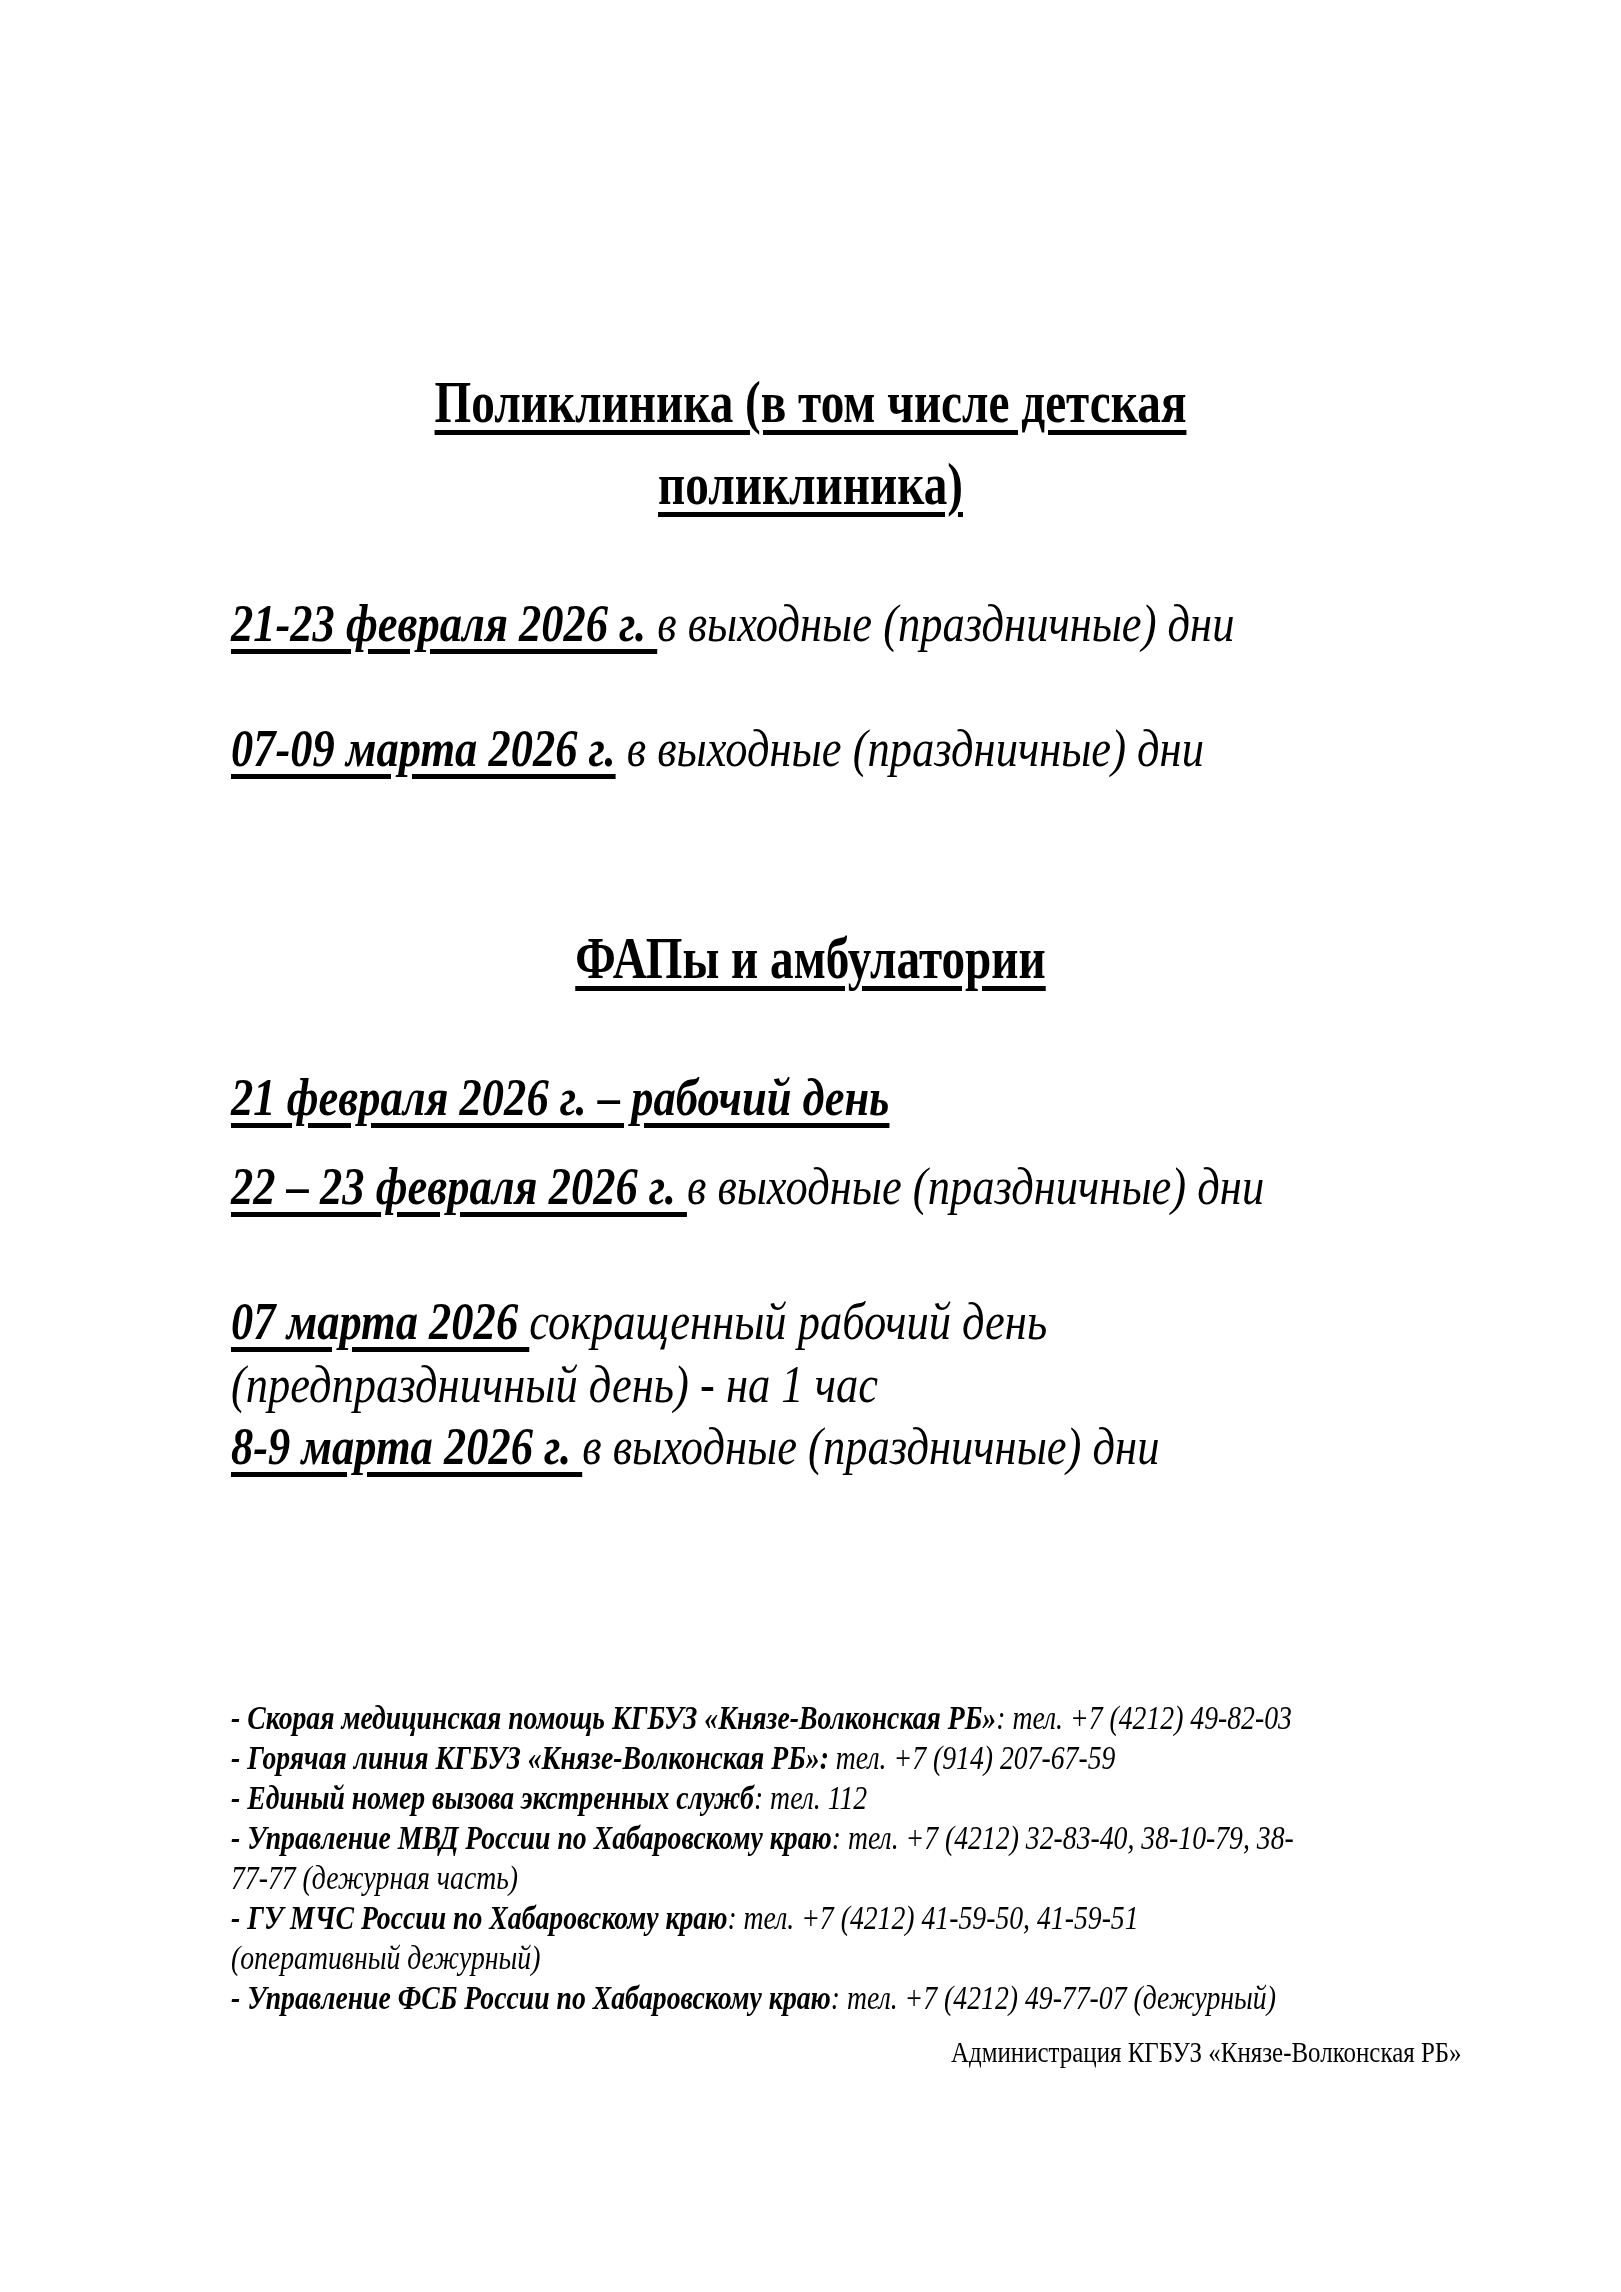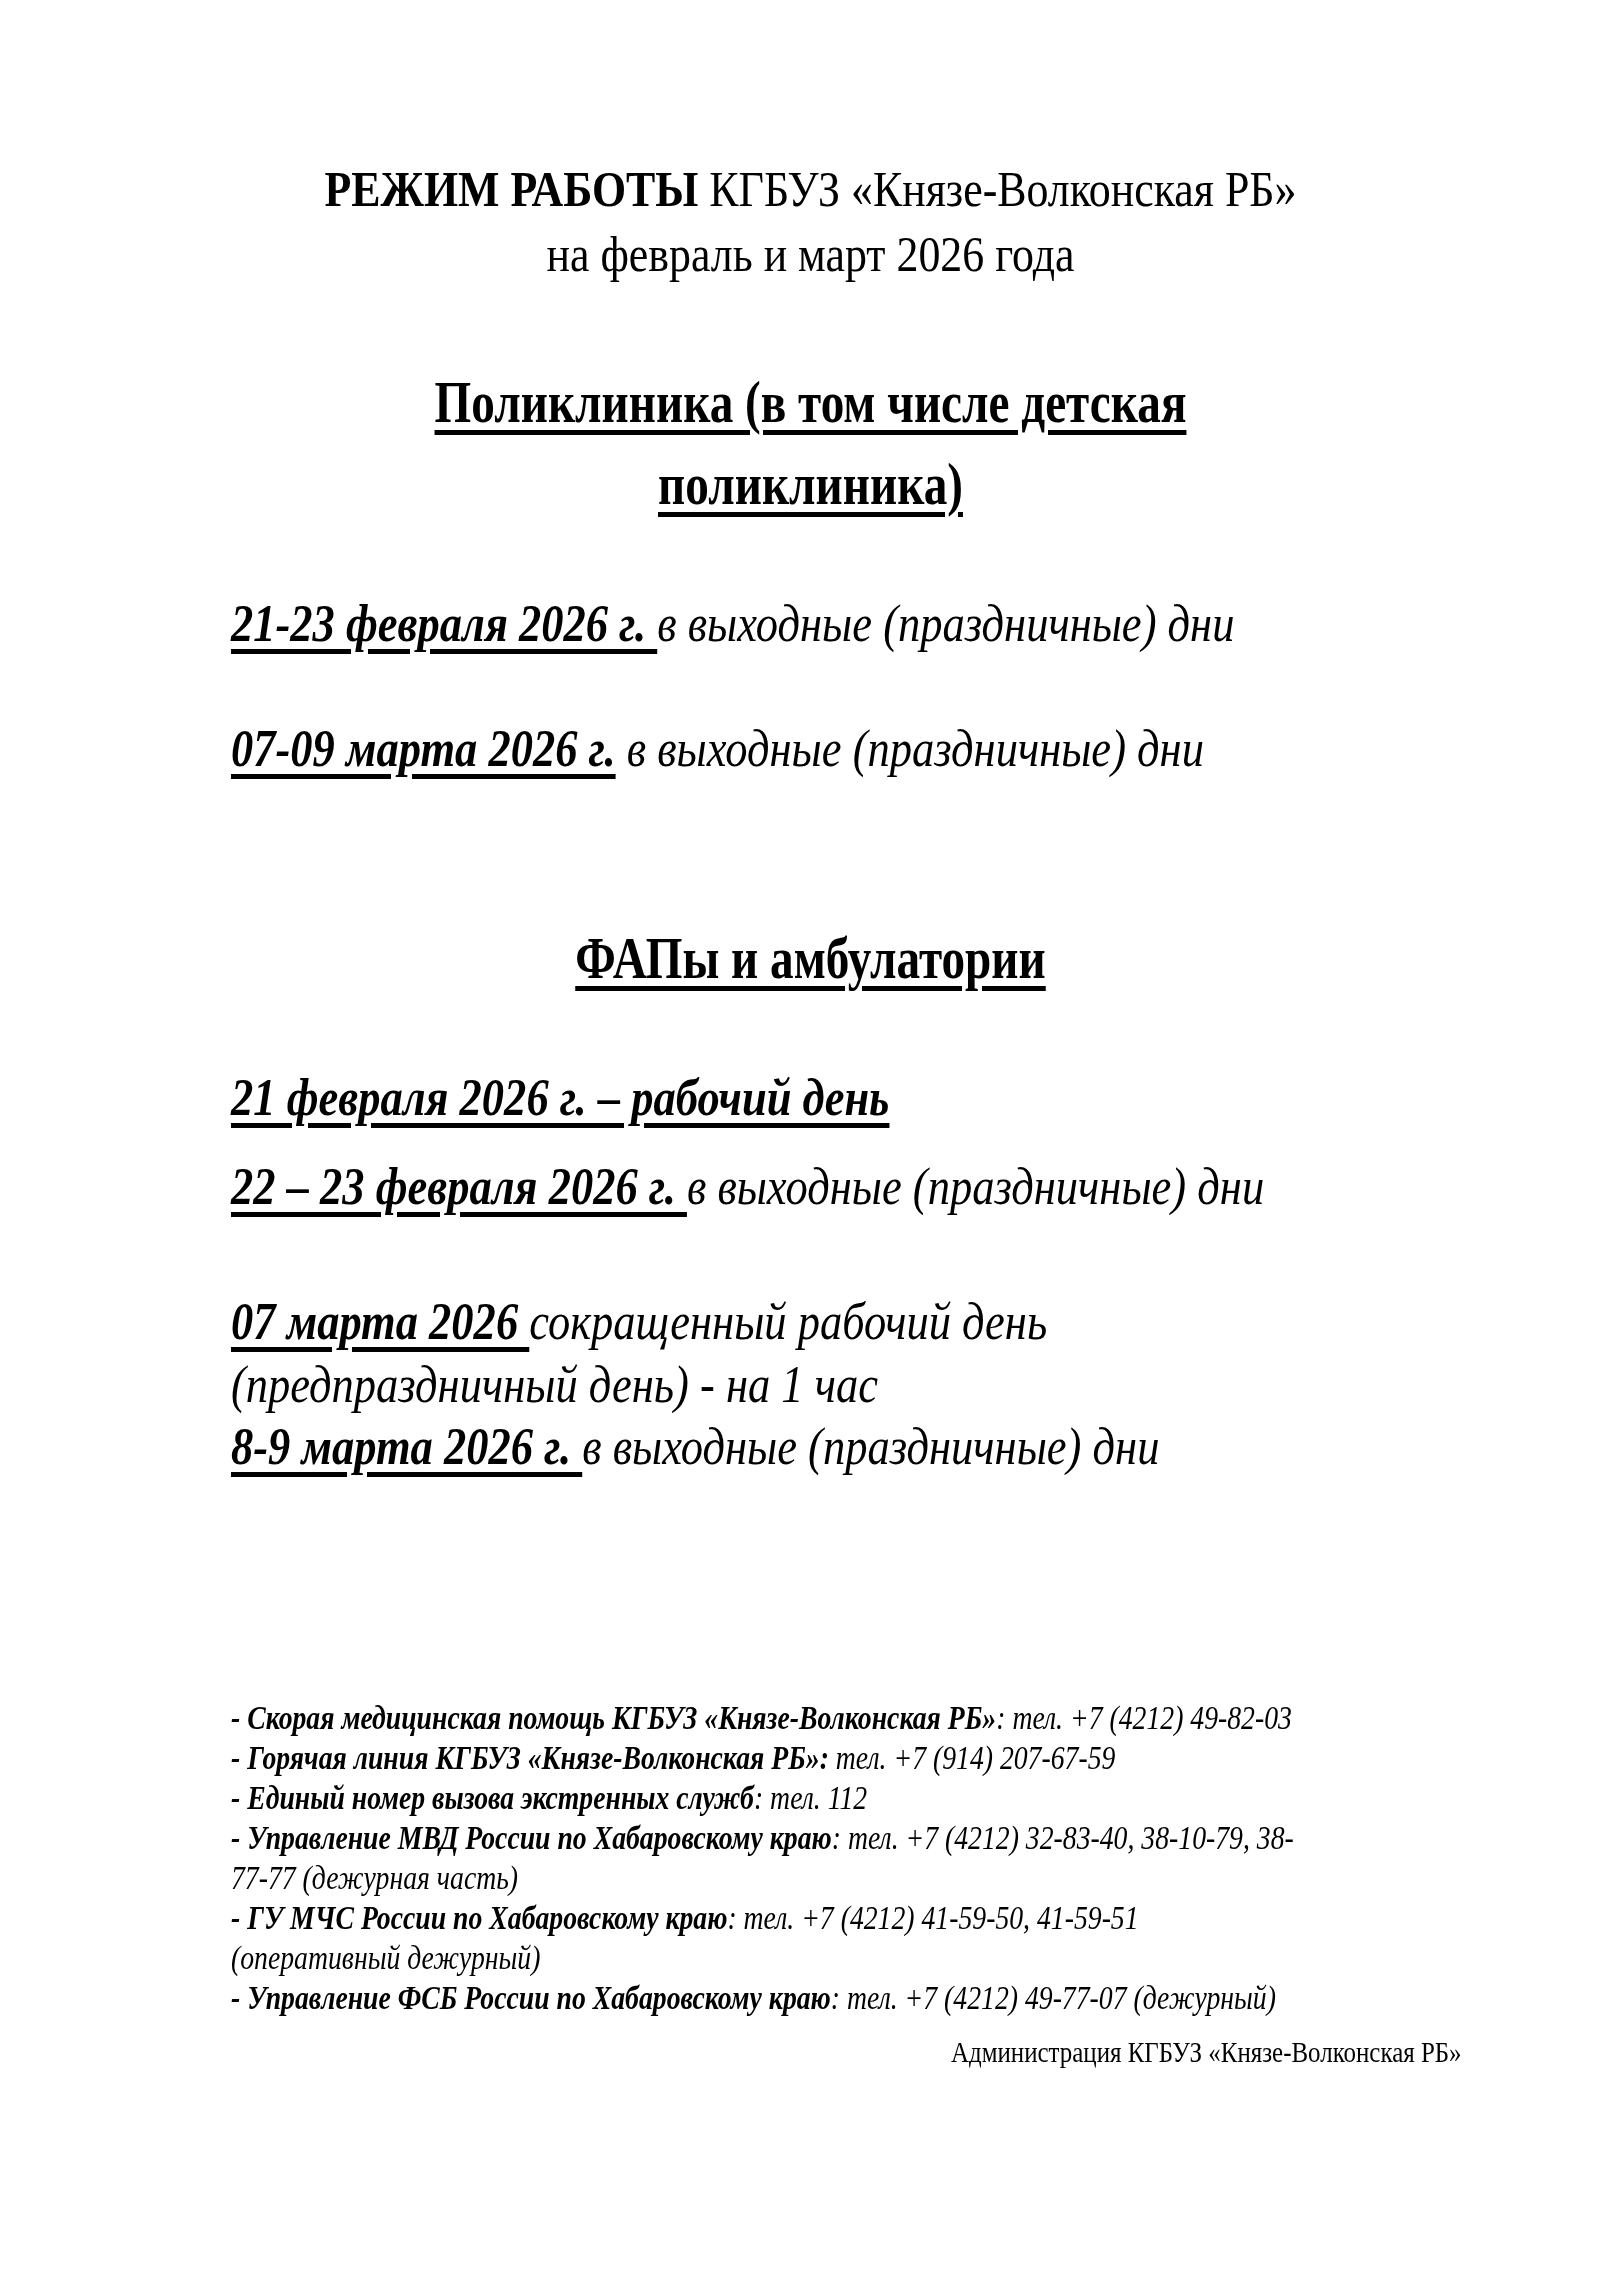--- a/index.html
+++ b/index.html
@@ -51,26 +51,20 @@
       position: absolute; left: 951px; top: 2035px; white-space: nowrap;
       font-size: 29px; line-height: 35px;
       transform: scaleX(0.86); transform-origin: left top;
     }
   </style>
 </head>
 <body>
 
 <div class="page">
 
-  <div class="title-block">
-    <div class="title-line1">
-      <span class="title-bold">РЕЖИМ РАБОТЫ</span><span> КГБУЗ «Князе-Волконская РБ»</span>
-    </div>
-    <div class="title-line2">на февраль и март 2026 года</div>
-  </div>
 
   <div class="section-heading h-poly">
     <div><span>Поликлиника (в том числе детская</span></div>
     <div><span>поликлиника)</span></div>
   </div>
 
   <div class="entry e1">
     <span class="date">21-23 февраля 2026 г. </span><span class="desc"> в выходные (праздничные) дни</span>
   </div>
   <div class="entry e2">

